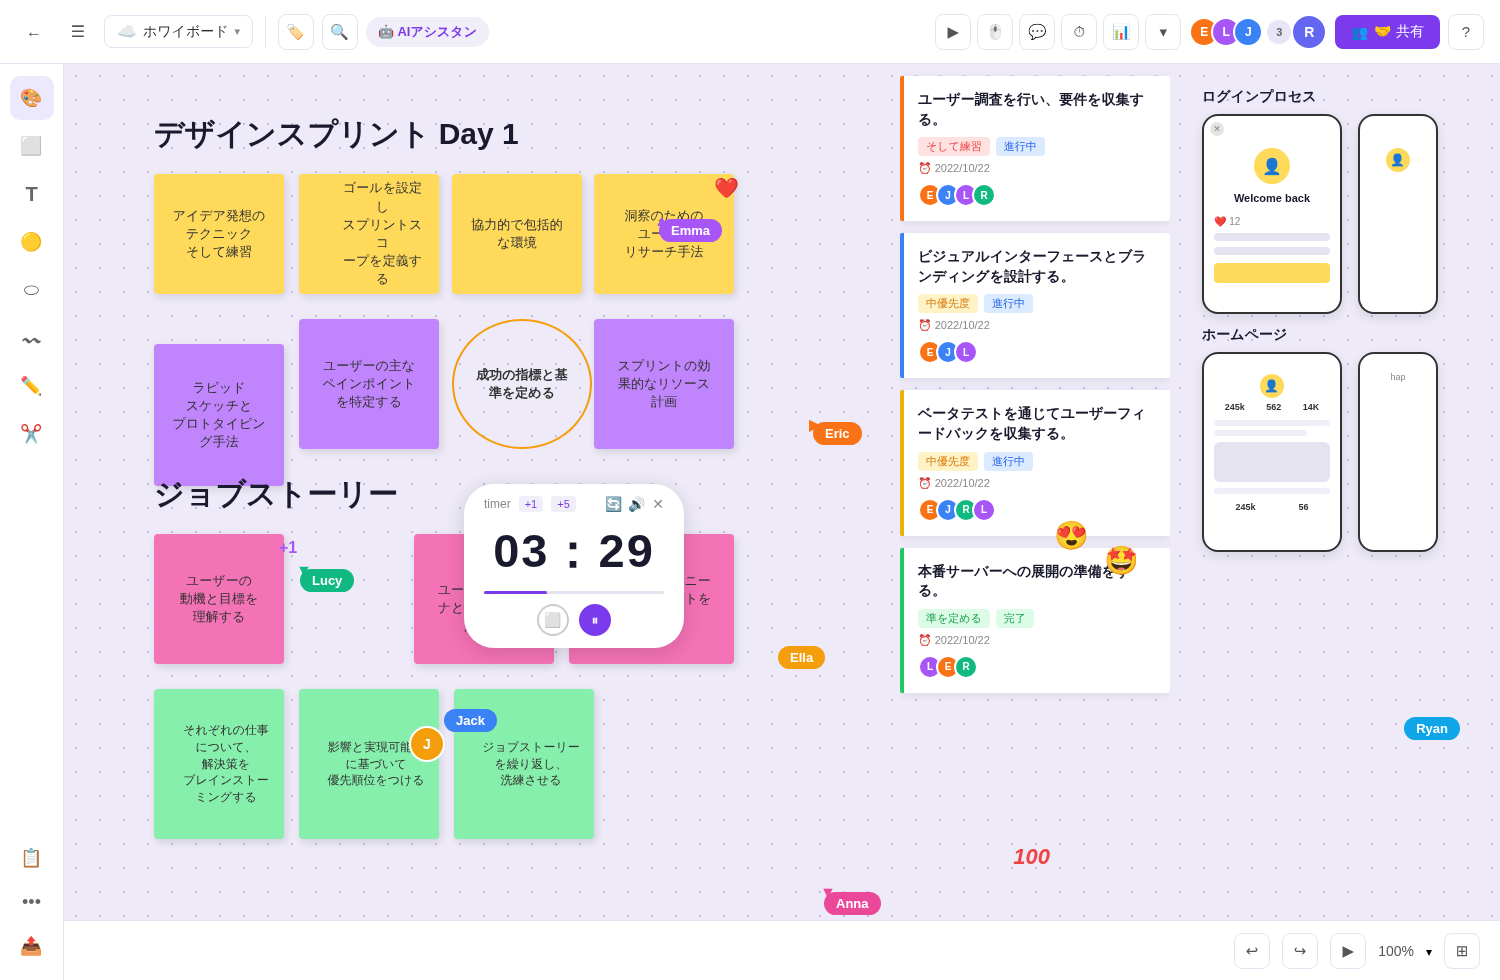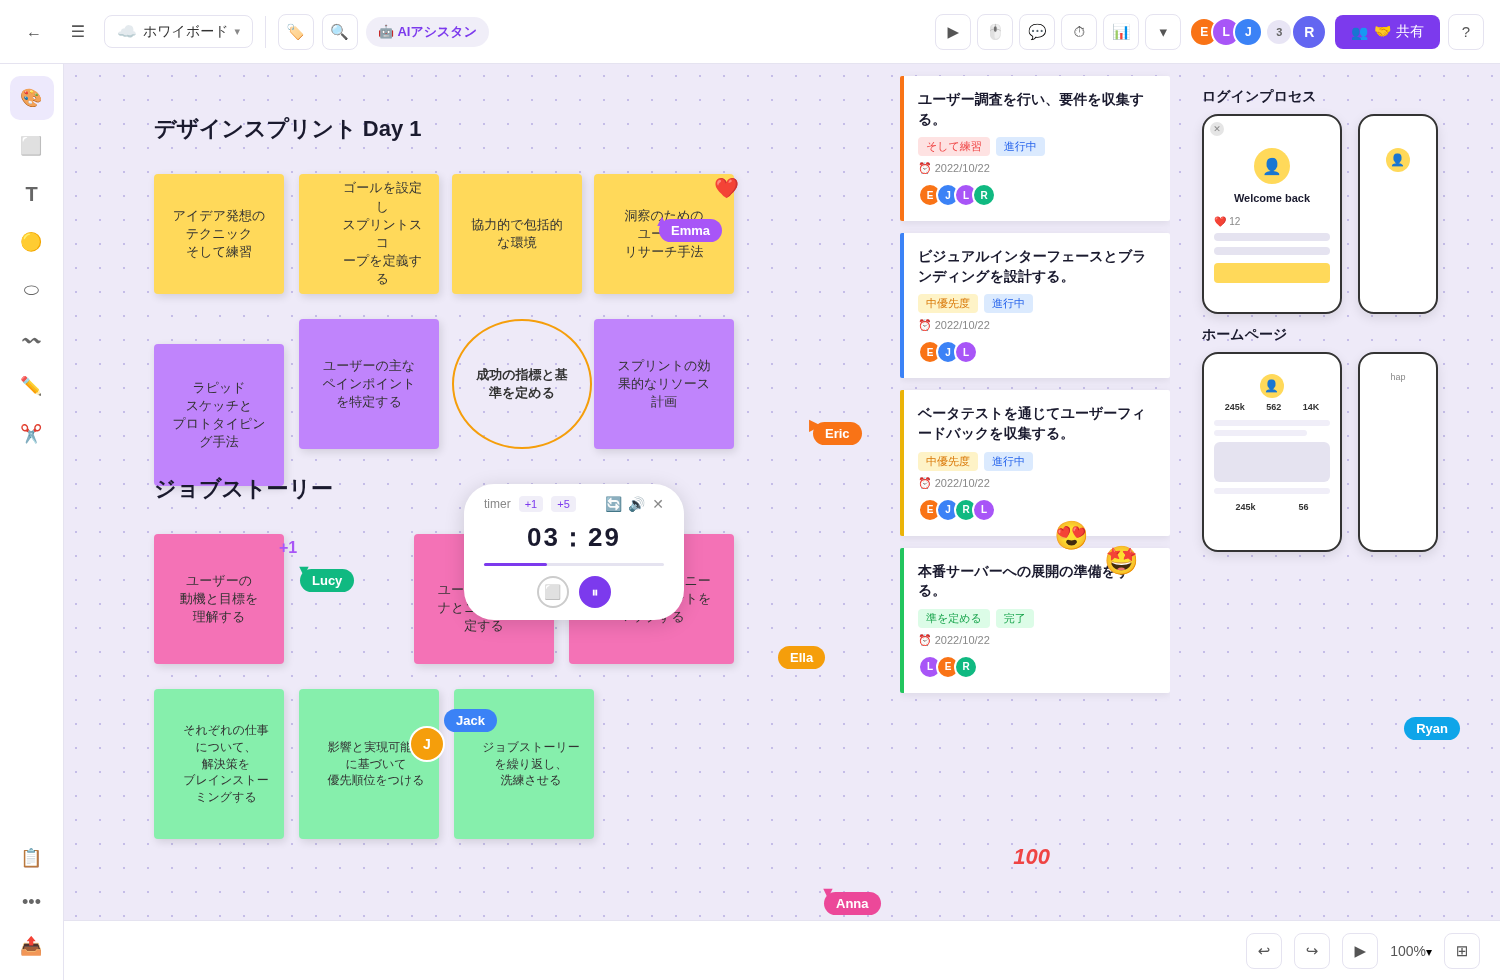--- a/index.html
+++ b/index.html
@@ -75,21 +75,21 @@
       display: flex; align-items: center; justify-content: center; text-align: center;
       box-shadow: 2px 3px 8px rgba(0,0,0,0.12);
     }
     .sticky-yellow { background: #FFD95A; }
     .sticky-purple { background: #C084FC; }
     .sticky-pink { background: #F472B6; }
     .sticky-green { background: #86EFAC; padding-left: 26px; }
 
     
     .section-title {
-      position: absolute; font-size: 22px; font-weight: 700; color: #1a1a2e;
+      position: absolute; font-size: 30px; font-weight: 700; color: #1a1a2e;
     }
 
     
     .cursor-label {
       position: absolute; border-radius: 20px; padding: 4px 12px;
       font-size: 13px; font-weight: 600; color: #fff; white-space: nowrap; z-index: 30;
     }
 
     
     .timer-widget {
@@ -99,21 +99,21 @@
     }
     .timer-header {
       display: flex; align-items: center; gap: 8px; margin-bottom: 8px;
       font-size: 12px; color: #888;
     }
     .timer-tag {
       background: #f0eef8; border-radius: 4px; padding: 2px 6px;
       font-size: 11px; color: #7c3aed;
     }
     .timer-display {
-      font-size: 26px; font-weight: 700; color: #1a1a2e; text-align: center;
+      font-size: 47px; font-weight: 700; color: #1a1a2e; text-align: center;
       letter-spacing: 2px; margin-bottom: 8px;
     }
     .timer-progress {
       height: 3px; background: #e5e3f0; border-radius: 2px; margin-bottom: 10px;
     }
     .timer-progress-bar { height: 100%; background: #7c3aed; border-radius: 2px; }
     .timer-controls { display: flex; justify-content: center; gap: 10px; }
     .timer-ctrl-btn {
       width: 32px; height: 32px; border-radius: 50%; border: 2px solid #ccc;
       background: #fff; cursor: pointer; display: flex; align-items: center; justify-content: center;
@@ -186,21 +186,21 @@
     }
     .mockup-phones-row { display: flex; align-items: flex-start; gap: 8px; }
 
     
     .bottom-toolbar {
       position: absolute; bottom: 0; left: 64px; right: 0; height: 60px;
       background: #fff; border-top: 1px solid #e5e3f0;
       display: flex; align-items: center; justify-content: flex-end;
       padding: 0 20px; gap: 12px; z-index: 50;
     }
-    .zoom-controls { display: flex; align-items: flex-end; gap: 0; font-size: 14px; color: #555; }
+    .zoom-controls { display: flex; align-items: flex-end; gap: 12px; font-size: 14px; color: #555; }
 
     
     .heart { color: #ef4444; font-size: 20px; }
 
     
     .emoji-float { position: absolute; font-size: 28px; z-index: 25; }
 
     
     .score-100 {
       position: absolute; font-size: 22px; font-weight: 700;

